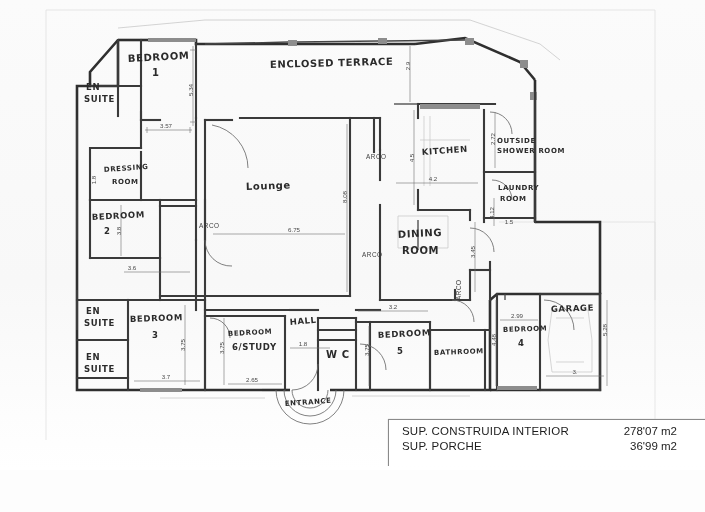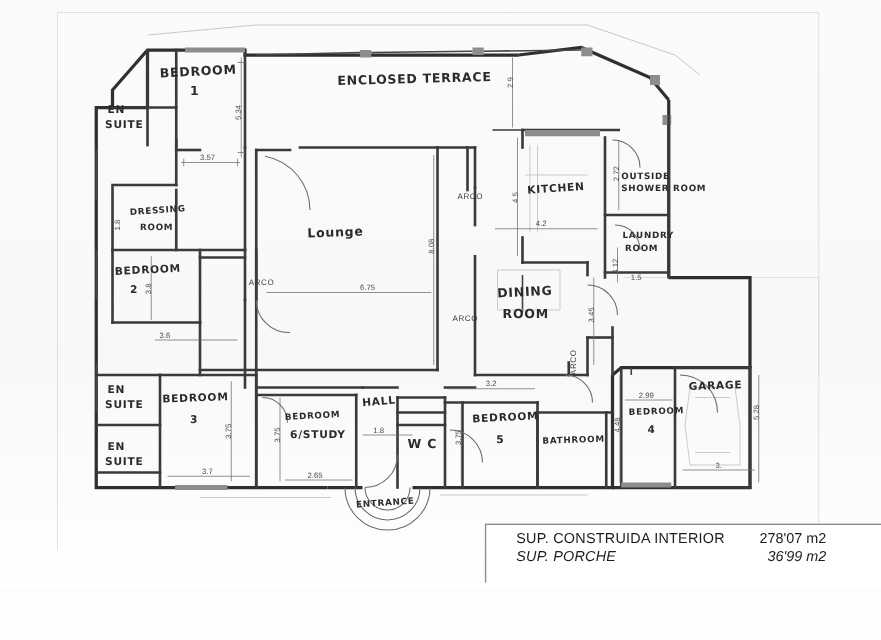--- a/index.html
+++ b/index.html
@@ -26,28 +26,28 @@
   .faint{stroke:#c9c9c9;stroke-width:.8;fill:none;}
   .vfaint{stroke:#dcdcdc;stroke-width:.7;fill:none;}
   .dimline{stroke:#6e6e6e;stroke-width:.6;fill:none;}
   .door{stroke:#6a6a6a;stroke-width:.85;fill:none;}
   .furn{stroke:#c4c4c4;stroke-width:.7;fill:none;}
   .fillwall{fill:#8d8d8d;stroke:none;}
 
   
   #titleblock{position:absolute;left:388px;top:419px;width:317px;height:47px;
               border-top:1px solid #8a8a8a;border-left:1px solid #8a8a8a;
-              background:#ffffff;box-sizing:border-box;padding:5px 0 0 24px;}
+              background:#ffffff;box-sizing:border-box;padding:5px 0 0 13px;}
   #titleblock .row{display:flex;align-items:baseline;white-space:nowrap;}
   #titleblock .t-lab{font-family:"Liberation Sans",sans-serif;font-size:11.5px;
                      color:#1d1d1d;letter-spacing:.2px;}
   #titleblock .t-val{font-family:"Liberation Sans",sans-serif;font-size:11.5px;
-                     color:#1d1d1d;position:absolute;right:44px;}
+                     color:#1d1d1d;position:absolute;right:28px;}
   #titleblock .r1{position:relative;height:15px;}
-  #titleblock .r2{position:relative;height:15px;font-style:italic;}
+  #titleblock .r2{position:relative;height:15px;}
 </style>
 </head>
 <body>
 
 <div id="page">
   <div class="paper"></div>
 
   <svg id="plan" viewBox="0 0 705 512">
 
     <g>

